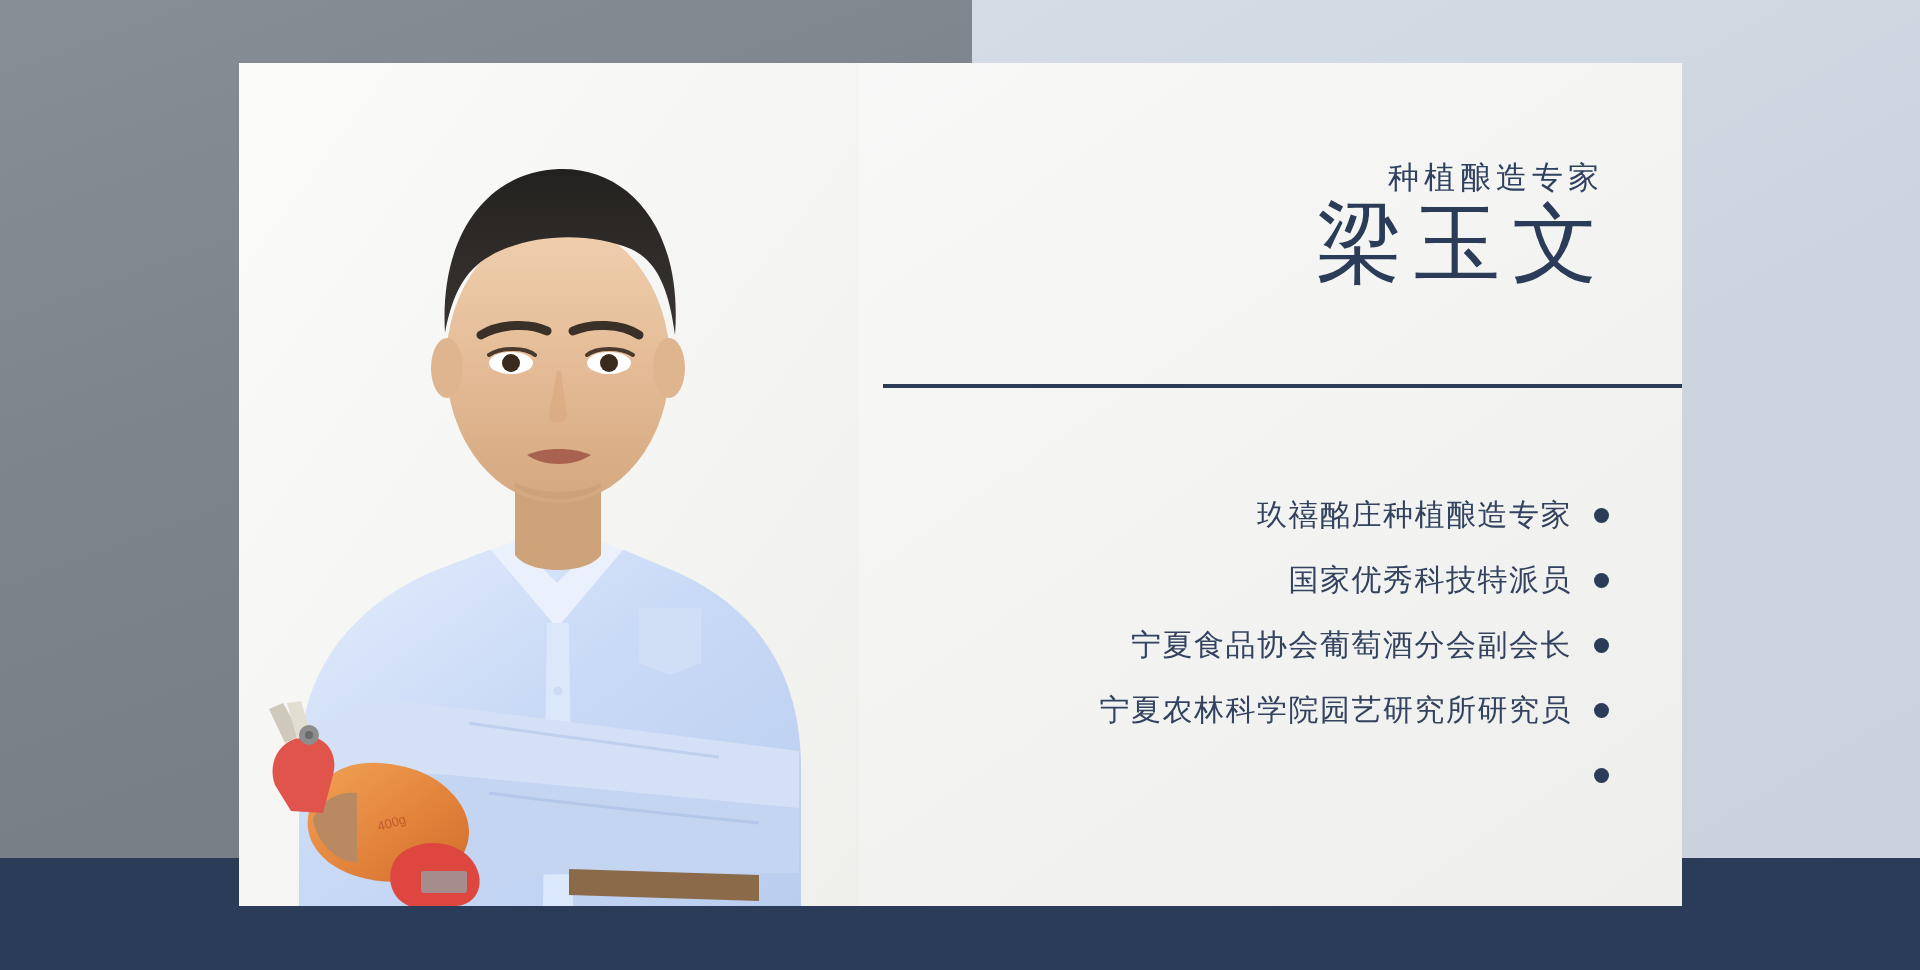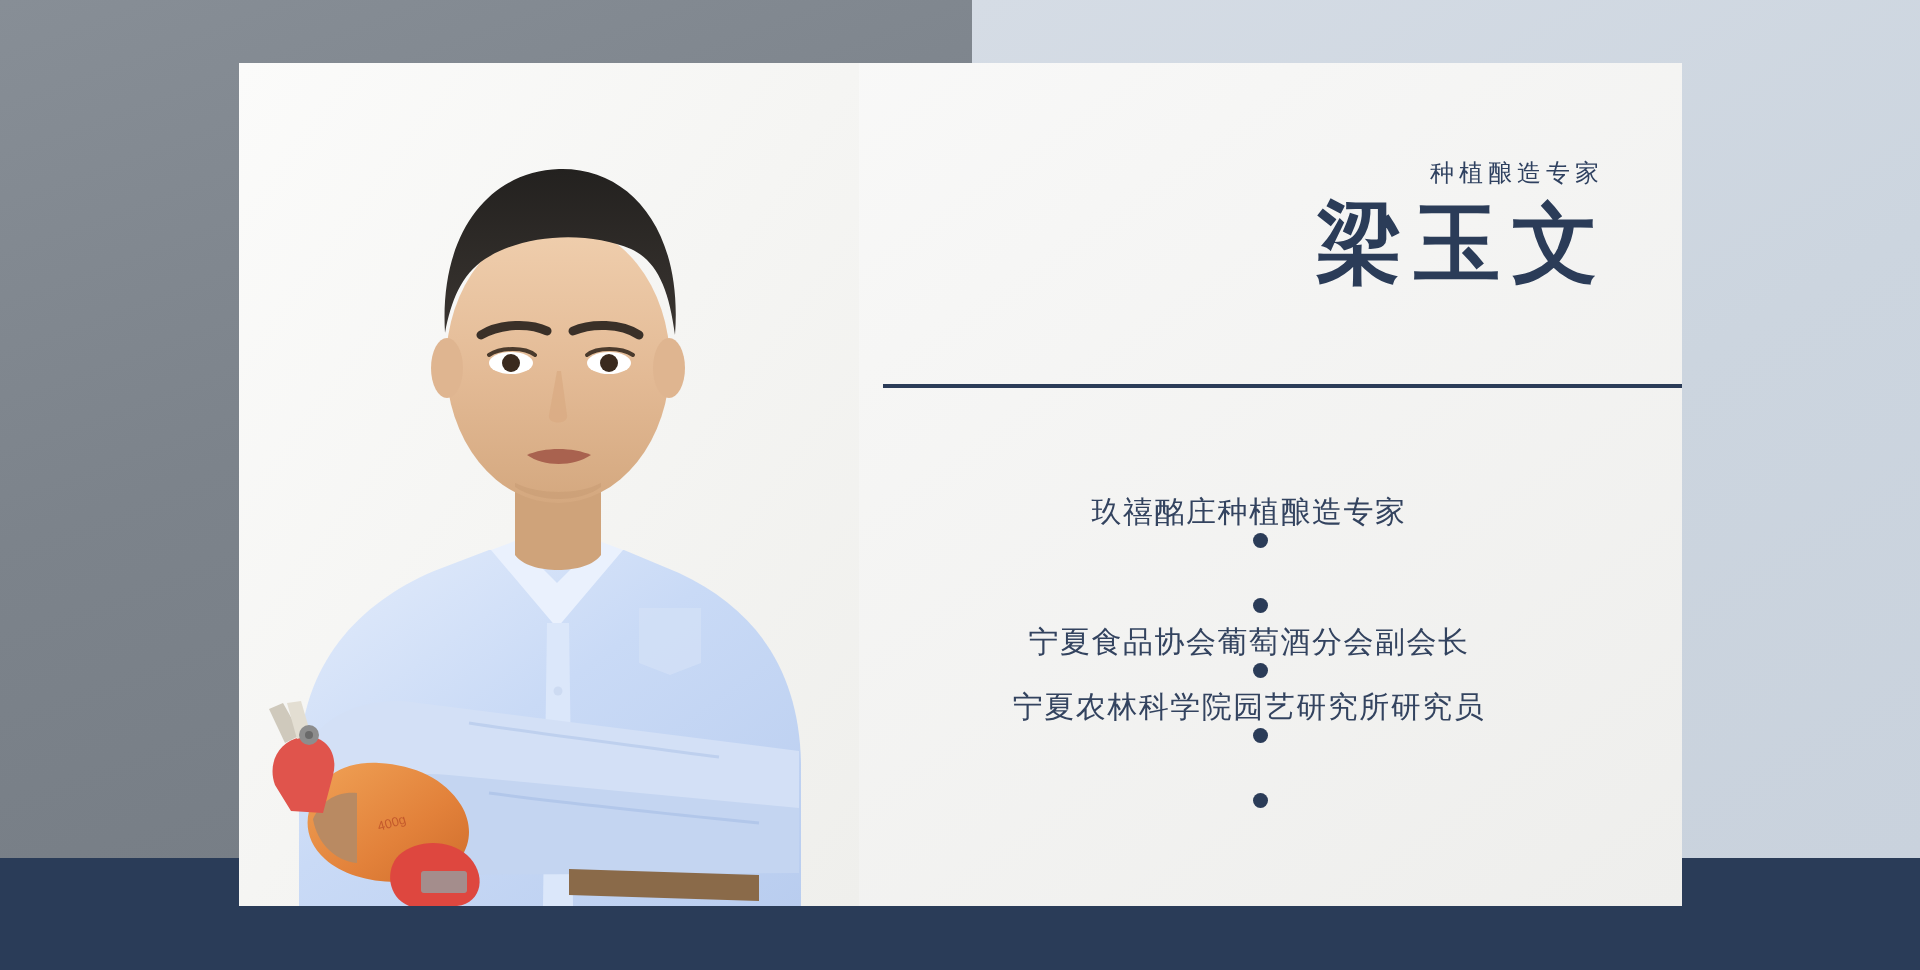--- a/index.html
+++ b/index.html
@@ -69,38 +69,38 @@
     left: 640px;
     top: 0;
     width: 803px;
     height: 843px;
   }
 
   .role-title {
     position: absolute;
     right: 78px;
     top: 94px;
-    font-size: 24px;
+    font-size: 31px;
     letter-spacing: 5px;
     color: #2f4160;
     font-family: "Liberation Sans", "DejaVu Sans", sans-serif;
     font-weight: 400;
     white-space: nowrap;
   }
 
   .person-name {
     position: absolute;
     right: 72px;
     top: 136px;
     font-size: 86px;
     line-height: 1.05;
     letter-spacing: 12px;
     color: #2b3c58;
     font-family: "Liberation Serif", "DejaVu Serif", serif;
-    font-weight: 700;
+    font-weight: 400;
     white-space: nowrap;
   }
 
   .divider {
     position: absolute;
     left: 4px;
     top: 321px;
     width: 954px;
     height: 4px;
     background: #2b3c58;
@@ -113,21 +113,20 @@
     width: 720px;
     list-style: none;
     margin: 0;
     padding: 0;
   }
   .credential-row {
     display: flex;
     align-items: center;
     justify-content: flex-end;
     height: 65px;
-    flex-direction: column;
   }
   .credential-text {
     font-size: 30px;
     letter-spacing: 1.5px;
     color: #33435f;
     font-family: "Liberation Sans", "DejaVu Sans", sans-serif;
     white-space: nowrap;
   }
   .credential-bullet {
     width: 15px;
@@ -243,20 +242,21 @@
       <div class="person-name">梁玉文</div>
 
       <div class="divider"></div>
 
       <ul class="credentials">
         <li class="credential-row">
           <span class="credential-text">玖禧酩庄种植酿造专家</span>
           <span class="credential-bullet"></span>
         </li>
         <li class="credential-row">
+          <span class="credential-text">国家优秀科技特派员</span>
           <span class="credential-bullet"></span>
         </li>
         <li class="credential-row">
           <span class="credential-text">宁夏食品协会葡萄酒分会副会长</span>
           <span class="credential-bullet"></span>
         </li>
         <li class="credential-row">
           <span class="credential-text">宁夏农林科学院园艺研究所研究员</span>
           <span class="credential-bullet"></span>
         </li>

